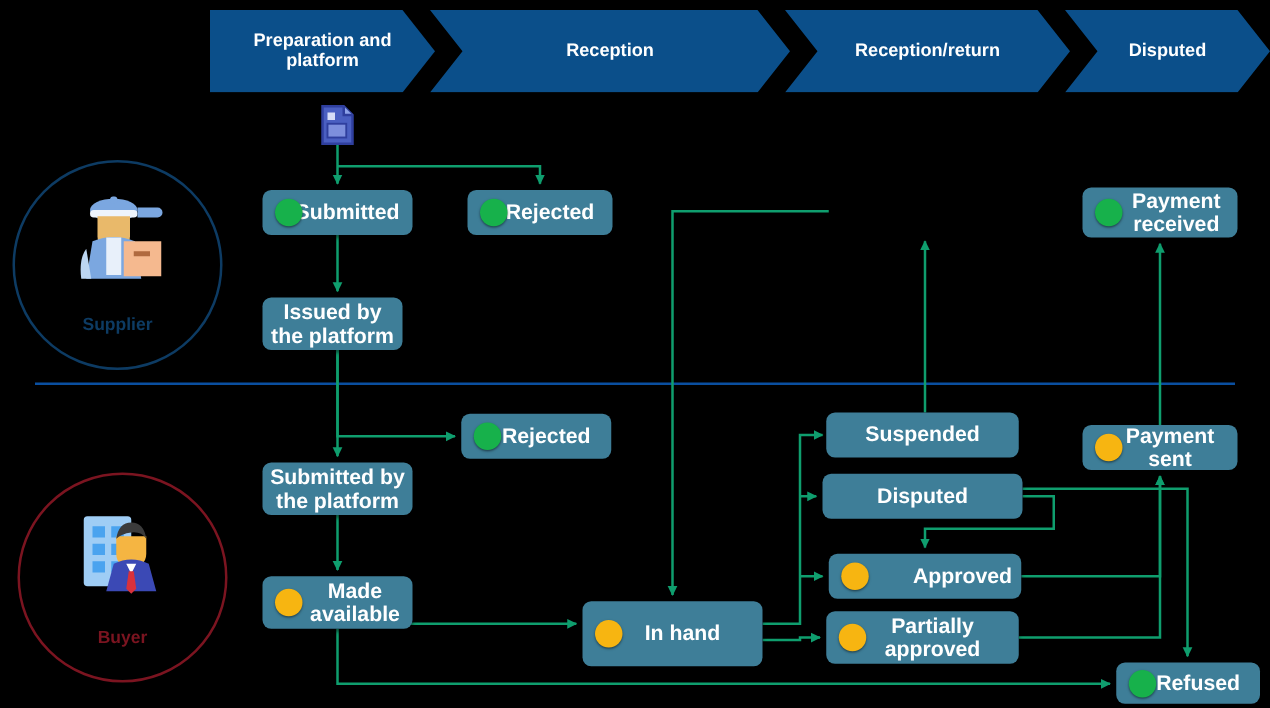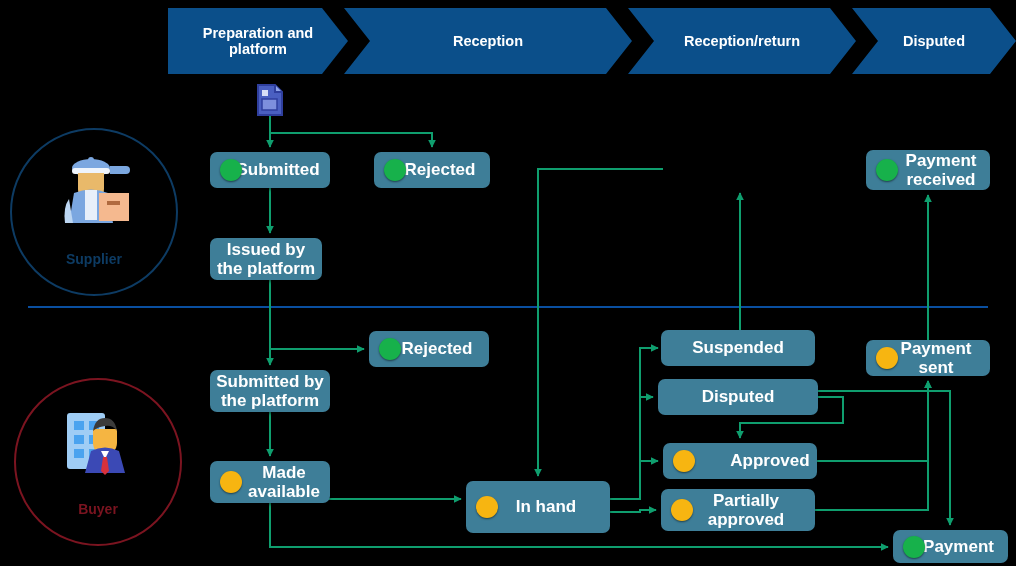--- a/index.html
+++ b/index.html
@@ -215,15 +215,15 @@
     <div class="node" style="left: 661px; top: 489px; width: 154px; height: 42px; background: rgb(62, 126, 152);">
       <span class="dot amber" style="left: 10px;"></span>
       <span class="ntext" style="padding-left: 22px;">Partially approved</span>
     </div>
     <div class="node" style="left: 866px; top: 340px; width: 124px; height: 36px; background: rgb(62, 126, 152);">
       <span class="dot amber" style="left: 10px;"></span>
       <span class="ntext" style="padding-left: 22px;">Payment sent</span>
     </div>
     <div class="node" style="left: 893px; top: 530px; width: 115px; height: 33px; background: rgb(62, 126, 152);">
       <span class="dot green" style="left: 10px;"></span>
-      <span class="ntext" style="padding-left: 22px;">Payment</span>
+      <span class="ntext" style="padding-left: 22px;">Refused</span>
     </div>
   </div>
 
 </body></html>

